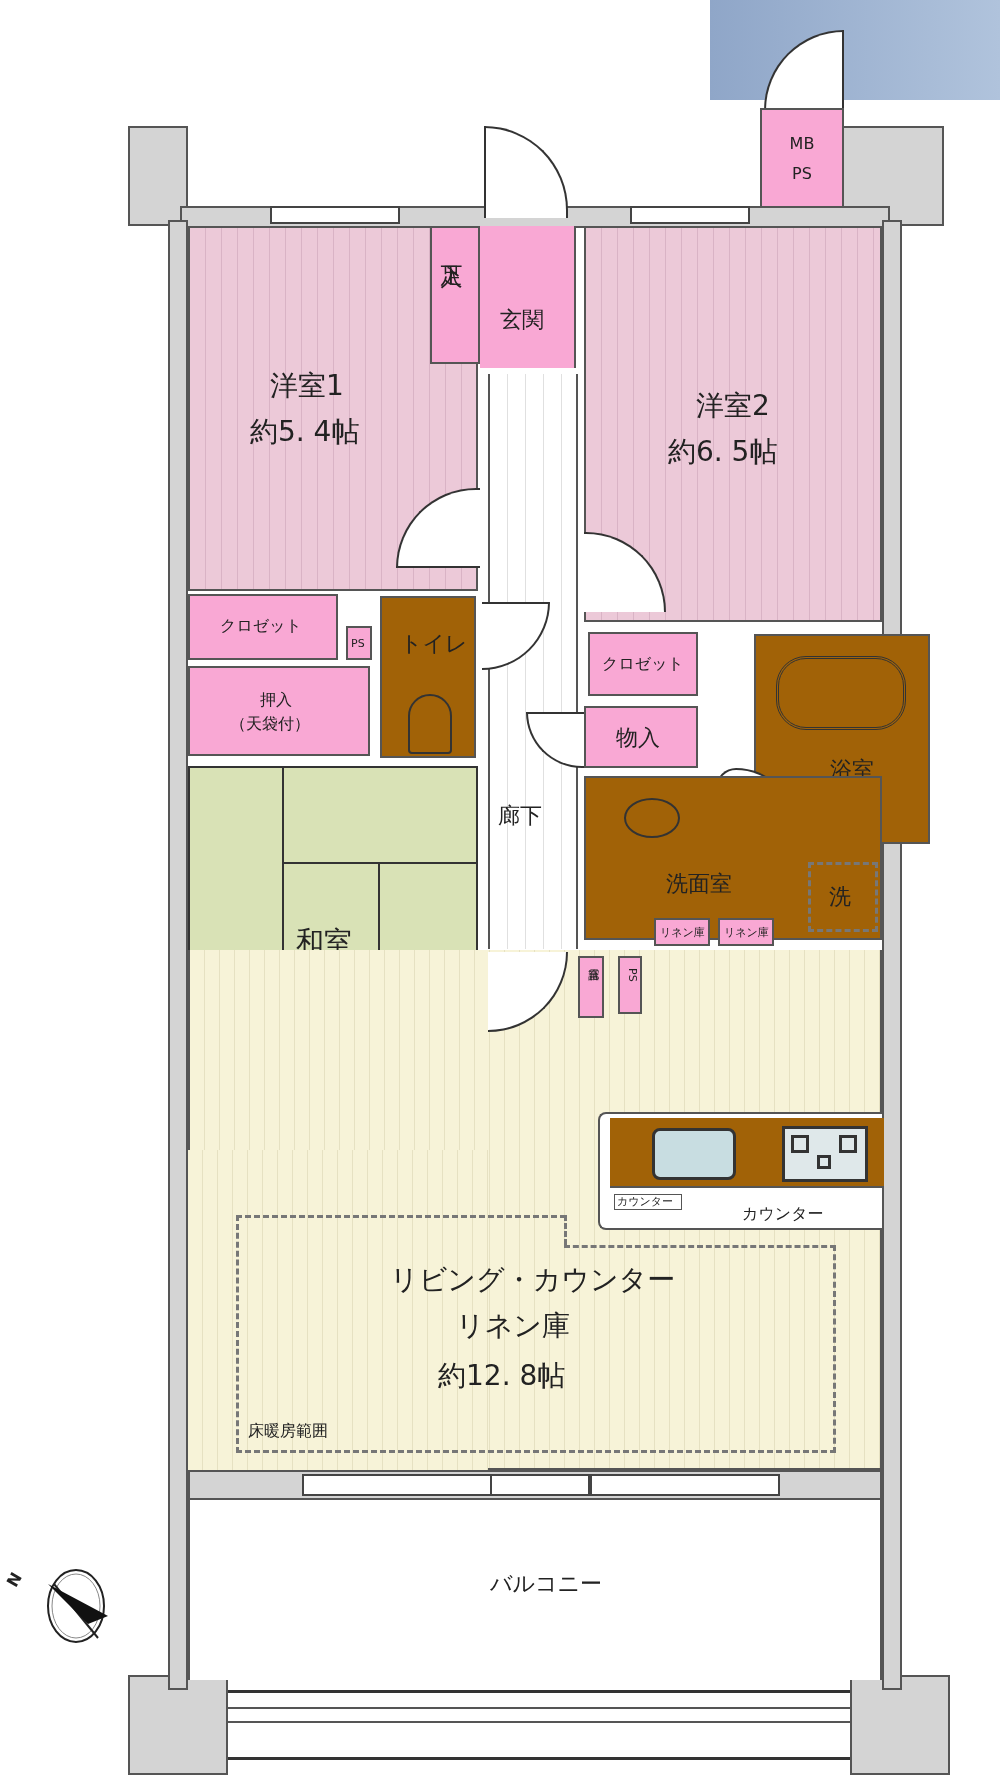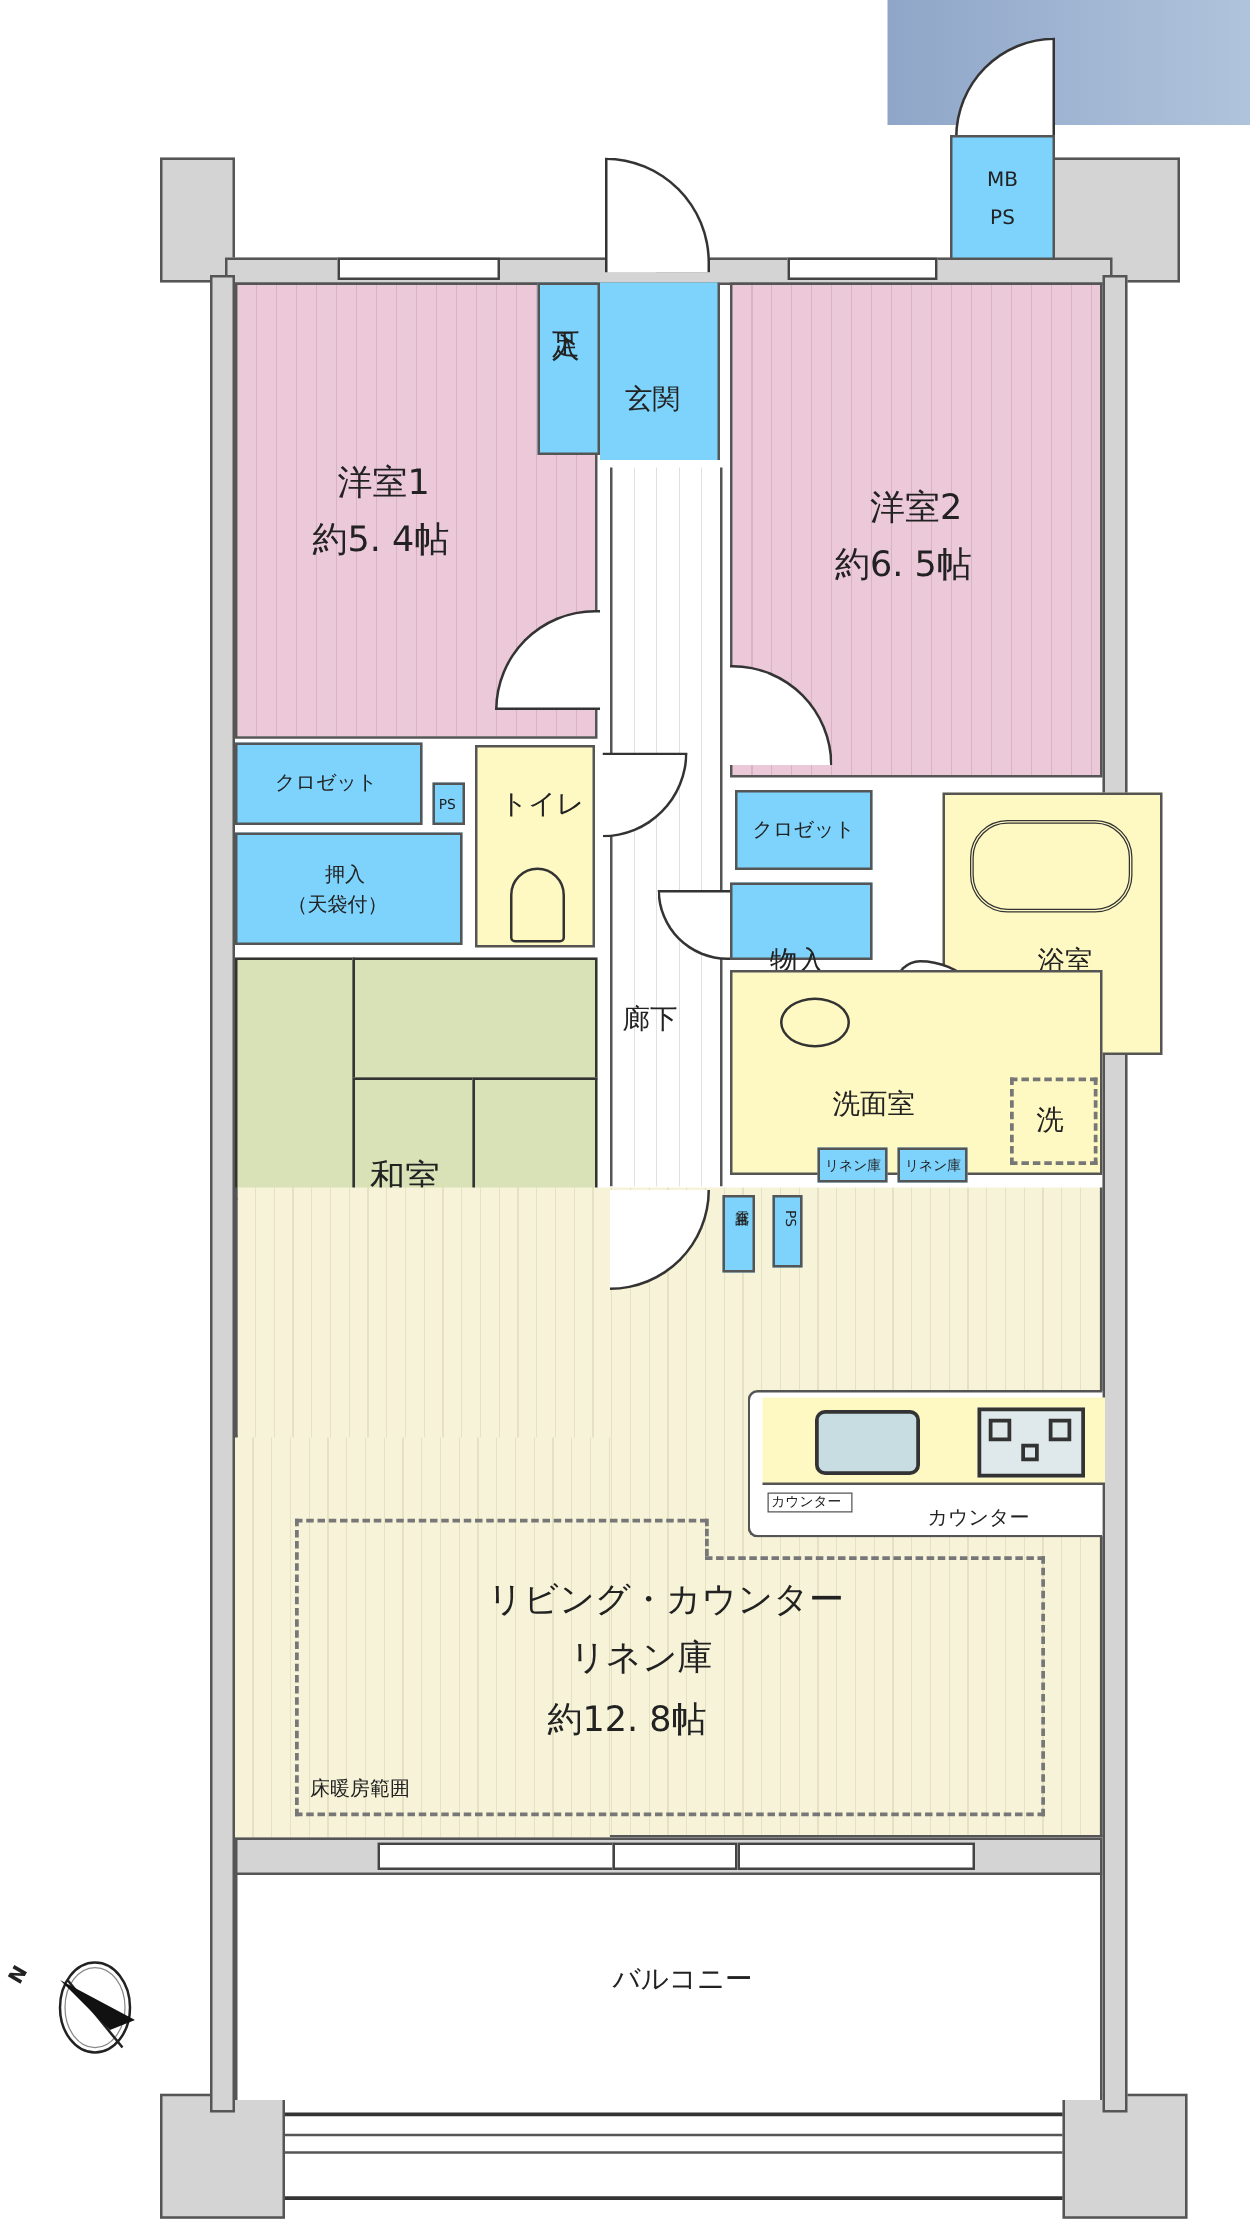--- a/index.html
+++ b/index.html
@@ -2,23 +2,23 @@
 <html><head>
 <meta charset="utf-8">
 <style>
   html,body{margin:0;padding:0;background:#ffffff;}
   body{width:1000px;height:1779px;position:relative;overflow:hidden;font-family:"DejaVu Sans","Liberation Sans",sans-serif;color:#222;}
   .abs{position:absolute;box-sizing:border-box;}
   .wall{background:#d4d4d4;border:2px solid #555;}
   .pink{background:repeating-linear-gradient(90deg,#ecc9d8 0px,#ecc9d8 15px,#d9b3c5 15px,#d9b3c5 16px);}
   .white-floor{background:repeating-linear-gradient(90deg,#ffffff 0px,#ffffff 17px,#e0e0e0 17px,#e0e0e0 18px);}
   .yellow{background:repeating-linear-gradient(90deg,#f7f3d8 0px,#f7f3d8 14px,#e6e1c2 14px,#e6e1c2 15px);}
-  .blue{background:#fef9c3;}
+  .blue{background:#a16207;}
   .tatami{background:#d9e2b6;border:2px solid #333;}
-  .box{background:#7dd3fc;border:2px solid #555;}
+  .box{background:#f9a8d4;border:2px solid #555;}
   .lbl{position:absolute;text-align:center;white-space:nowrap;line-height:1.25;}
   .big{font-size:28px;}
   .med{font-size:22px;}
   .sm{font-size:16px;}
   .xs{font-size:11px;}
   .window{background:#fff;border:2px solid #444;}
   .dash{border:3px dashed #777;}
   .door-arc{position:absolute;border:2px solid #333;background:#fff;box-sizing:border-box;}
 </style>
 </head>
@@ -91,21 +91,21 @@
 <div class="abs box" style="left:188px;top:666px;width:182px;height:90px;">
   <div class="lbl sm" style="left:70px;top:22px;">押入</div>
   <div class="lbl sm" style="left:40px;top:46px;">（天袋付）</div>
 </div>
 
 <div class="abs box white-floor" style="left:588px;top:632px;width:110px;height:64px;">
   <div class="lbl sm" style="left:12px;top:20px;">クロゼット</div>
 </div>
 
 <div class="abs box" style="left:584px;top:706px;width:114px;height:62px;">
-  <div class="lbl med" style="left:30px;top:16px;margin-top:32px;">物入</div>
+  <div class="lbl med" style="left:30px;top:16px;">物入</div>
 </div>
 <div class="door-arc" style="left:526px;top:712px;width:58px;height:56px;border-radius:0 0 0 58px;border-right:none;border-top:2px solid #333;"></div>
 
 <div class="abs blue" style="left:706px;top:634px;width:176px;height:210px;border:2px solid #555;margin-left:48px;">
   <div class="abs" style="left:20px;top:20px;width:130px;height:74px;border:3px double #333;border-radius:30px;"></div>
   <div class="lbl med" style="left:74px;top:120px;">浴室</div>
   <div class="lbl med" style="left:30px;top:150px;">（1418）</div>
 </div>
 <div class="door-arc" style="left:716px;top:768px;width:80px;height:76px;border-radius:20px 60px 0 0;border-bottom:none;"></div>
 

